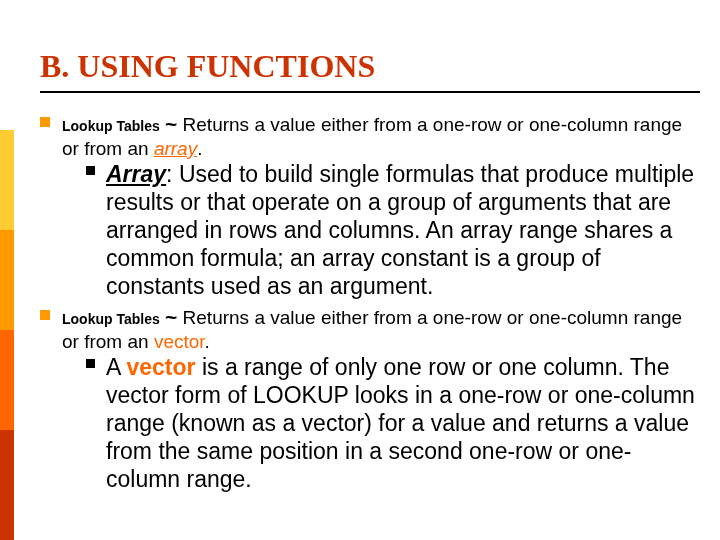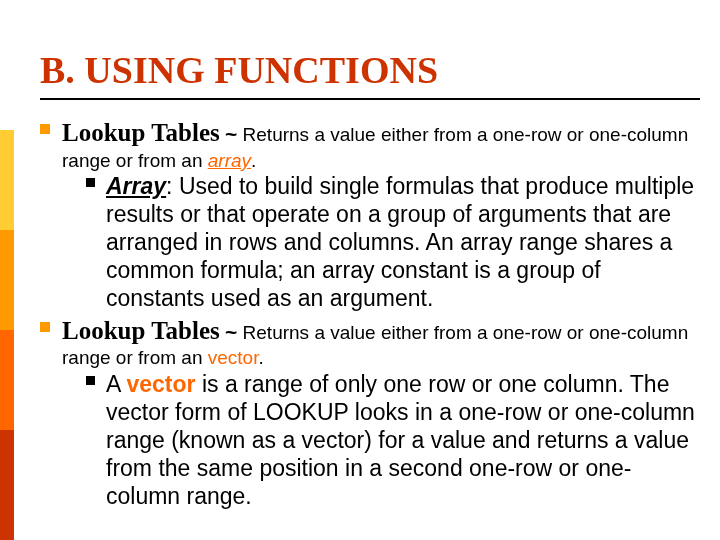--- a/index.html
+++ b/index.html
@@ -30,21 +30,21 @@
       #cc3300 430px,
       #cc3300 540px
     );
   }
   .content {
     padding: 48px 20px 20px 40px;
   }
   h1.title {
     font-family: "Times New Roman", Times, serif;
     font-weight: bold;
-    font-size: 38px;
+    font-size: 32px;
     color: #cc3300;
     border-bottom: 2px solid #000;
     padding-bottom: 6px;
     margin-bottom: 18px;
   }
   ul.outer {
     list-style: none;
     padding-left: 0;
   }
   ul.outer > li {
@@ -78,22 +78,21 @@
     content: "";
     position: absolute;
     left: 0;
     top: 6px;
     width: 9px;
     height: 9px;
     background: #000;
   }
   .lead {
     font-weight: bold;
-    font-size: 25px;
-    font-family: Liberation Serif, serif;
+    font-size: 14px;
   }
   .tilde {
     font-weight: bold;
     font-size: 21px;
   }
   .kw-orange {
     color: #ff6600;
   }
   .kw-bold {
     font-weight: bold;

